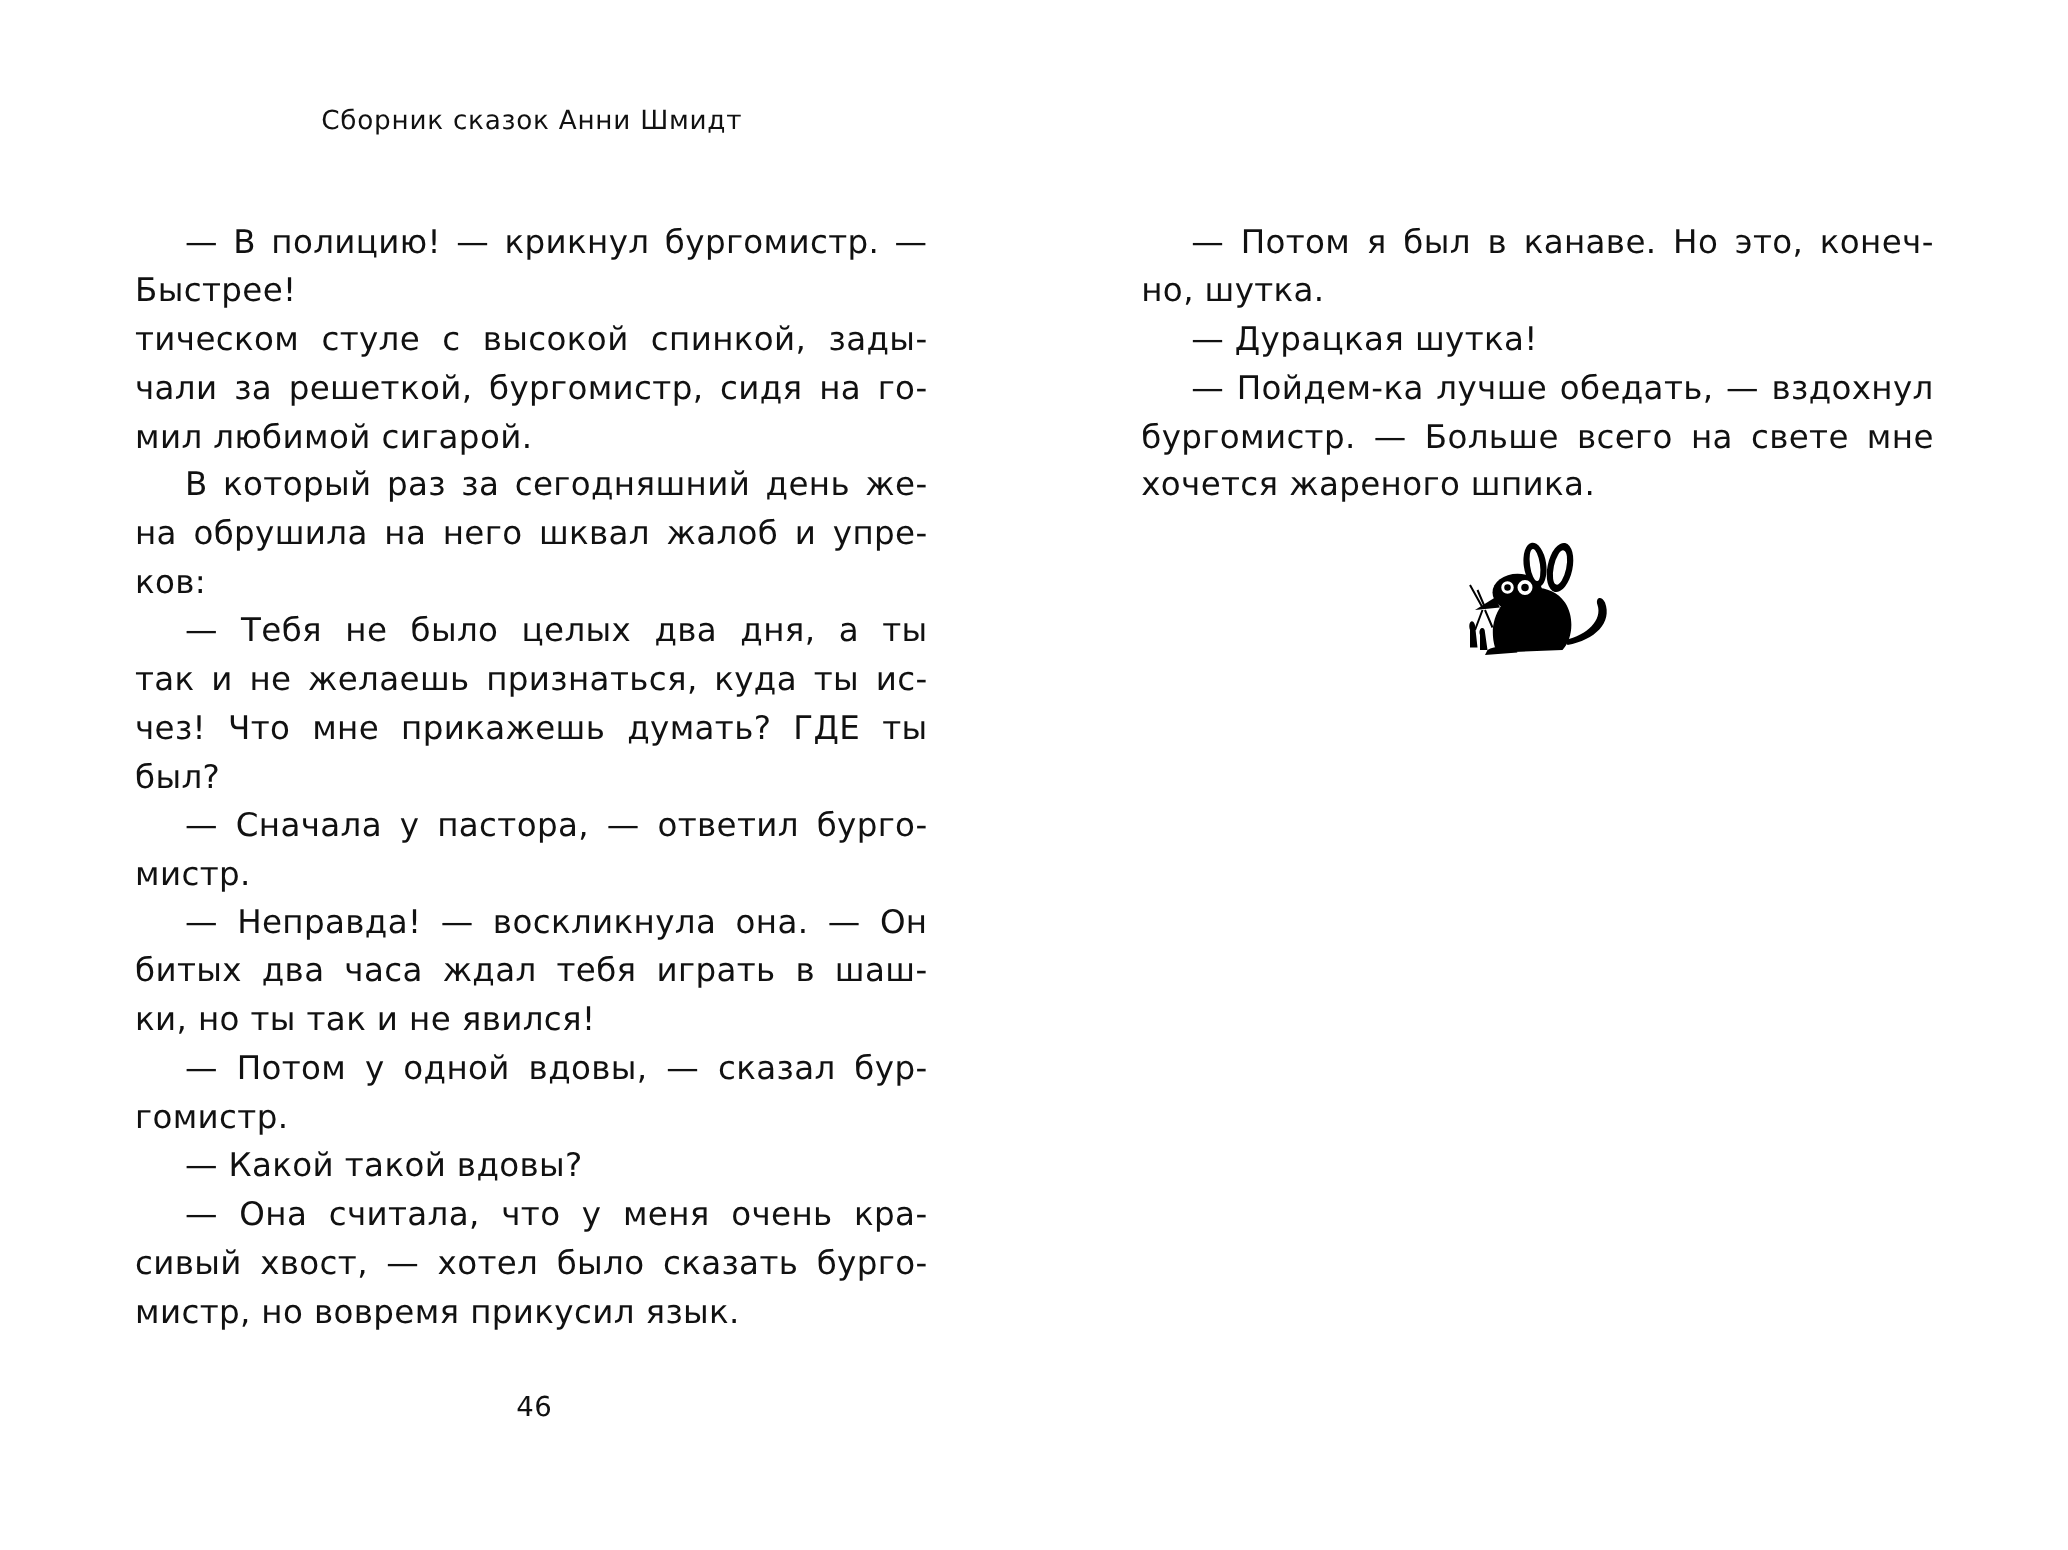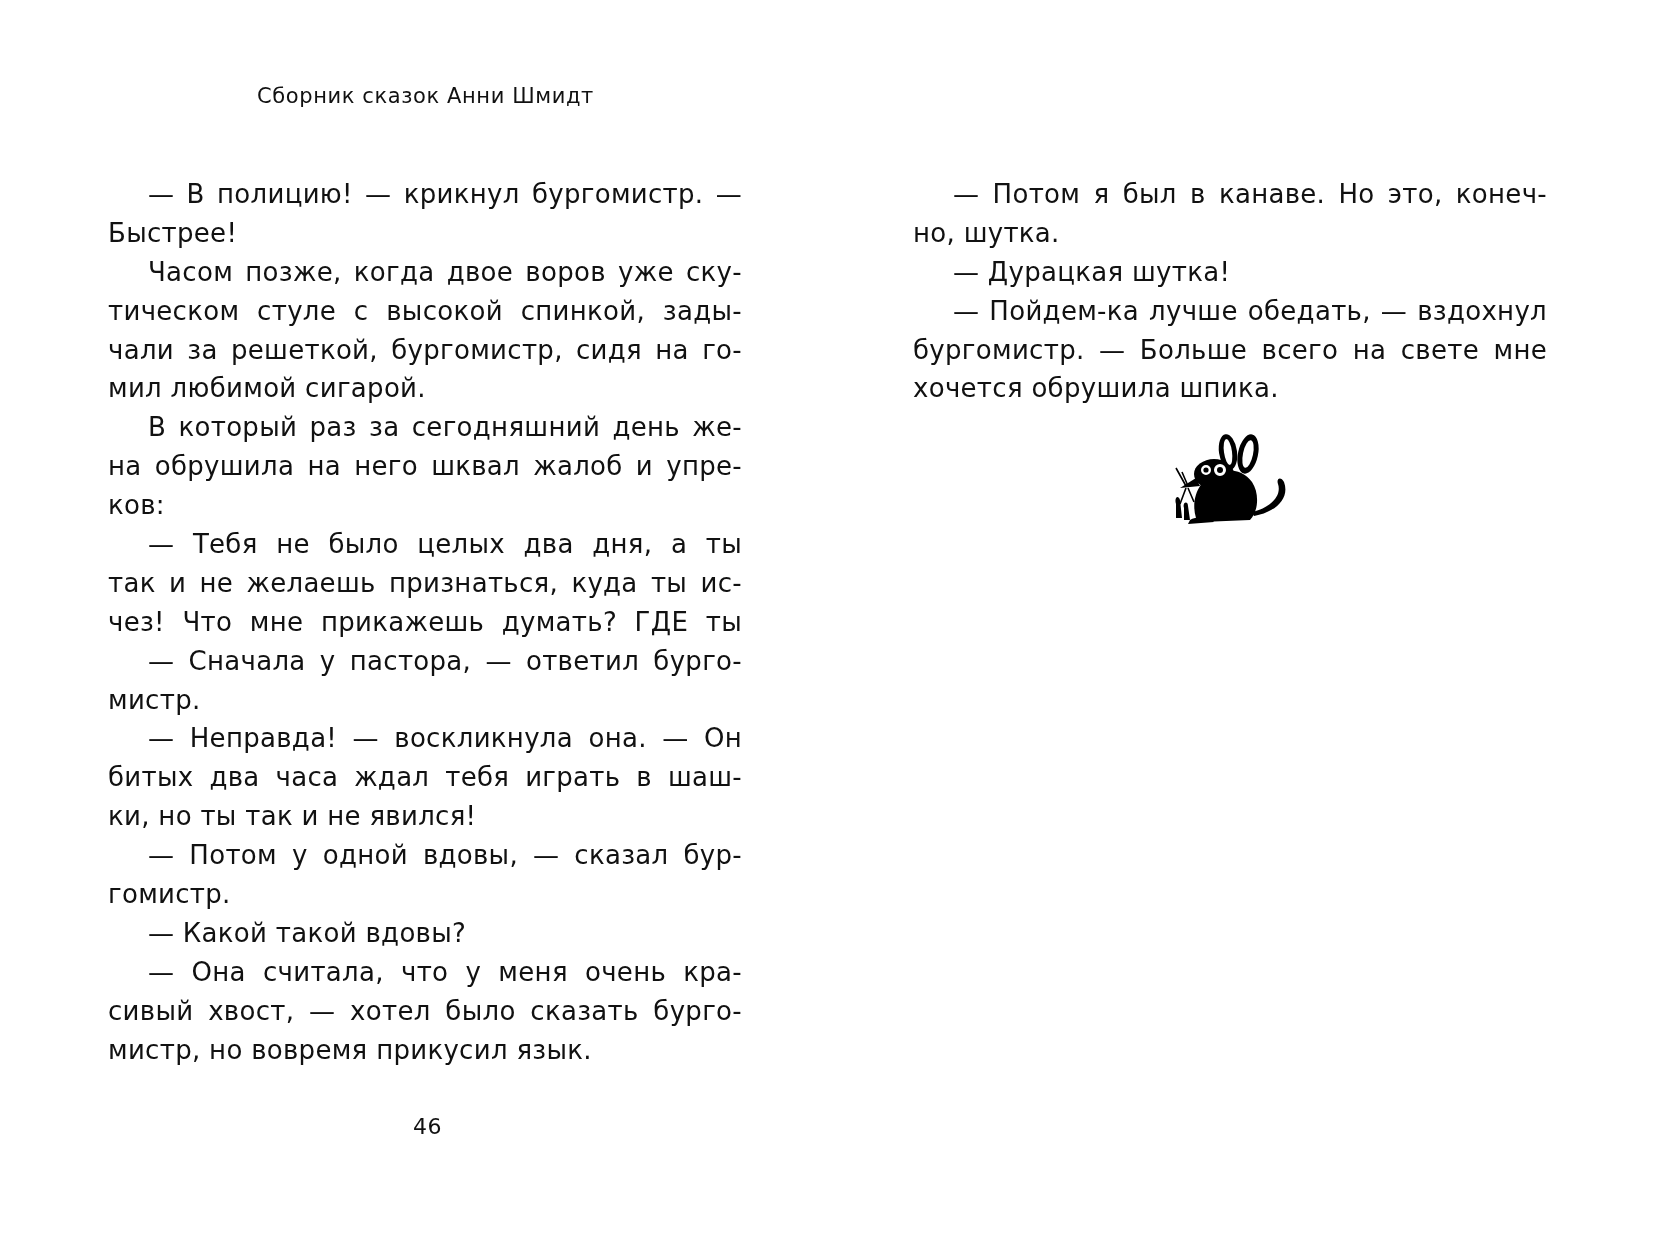--- a/index.html
+++ b/index.html
@@ -63,49 +63,49 @@
     }
   </style>
 </head>
 <body>
 
 <div class="running-head">Сборник сказок Анни Шмидт</div>
 
 <div class="column left" id="col-left">
     <div class="line indent">— В полицию! — крикнул бургомистр. —</div>
     <div class="line last">Быстрее!</div>
-    <div class="line indent">Часом позже, когда двое воров уже ску-</div>
     <div class="line">тическом стуле с высокой спинкой, зады-</div>
     <div class="line">чали за решеткой, бургомистр, сидя на го-</div>
     <div class="line last">мил любимой сигарой.</div>
     <div class="line indent">В который раз за сегодняшний день же-</div>
     <div class="line">на обрушила на него шквал жалоб и упре-</div>
     <div class="line last">ков:</div>
     <div class="line indent">— Тебя не было целых два дня, а ты</div>
     <div class="line">так и не желаешь признаться, куда ты ис-</div>
     <div class="line">чез! Что мне прикажешь думать? ГДЕ ты</div>
+    <div class="line last">был?</div>
     <div class="line indent">— Сначала у пастора, — ответил бурго-</div>
     <div class="line last">мистр.</div>
     <div class="line indent">— Неправда! — воскликнула она. — Он</div>
     <div class="line">битых два часа ждал тебя играть в шаш-</div>
     <div class="line last">ки, но ты так и не явился!</div>
     <div class="line indent">— Потом у одной вдовы, — сказал бур-</div>
     <div class="line last">гомистр.</div>
     <div class="line indent last">— Какой такой вдовы?</div>
     <div class="line indent">— Она считала, что у меня очень кра-</div>
     <div class="line">сивый хвост, — хотел было сказать бурго-</div>
     <div class="line last">мистр, но вовремя прикусил язык.</div>
   </div>
 <div class="column right" id="col-right">
     <div class="line indent">— Потом я был в канаве. Но это, конеч-</div>
     <div class="line last">но, шутка.</div>
     <div class="line indent last">— Дурацкая шутка!</div>
     <div class="line indent">— Пойдем-ка лучше обедать, — вздохнул</div>
     <div class="line">бургомистр. — Больше всего на свете мне</div>
-    <div class="line last">хочется обрушила шпика.</div>
+    <div class="line last">хочется жареного шпика.</div>
   </div>
 
 <div class="illustration">
   <svg width="130" height="100" viewBox="0 0 130 100" xmlns="http://www.w3.org/2000/svg">
 
     <path d="M88 88 C 110 84, 124 70, 118 54 C 115 48, 110 50, 112 56 C 116 68, 104 80, 86 84 Z" fill="#000"></path>
 
     <path d="M30 90 C 24 70, 34 50, 52 44 C 62 40, 78 42, 86 54 C 94 66, 92 84, 84 92 L 36 94 Z" fill="#000"></path>
 
     <ellipse cx="48" cy="46" rx="20" ry="15" fill="#000"></ellipse>

